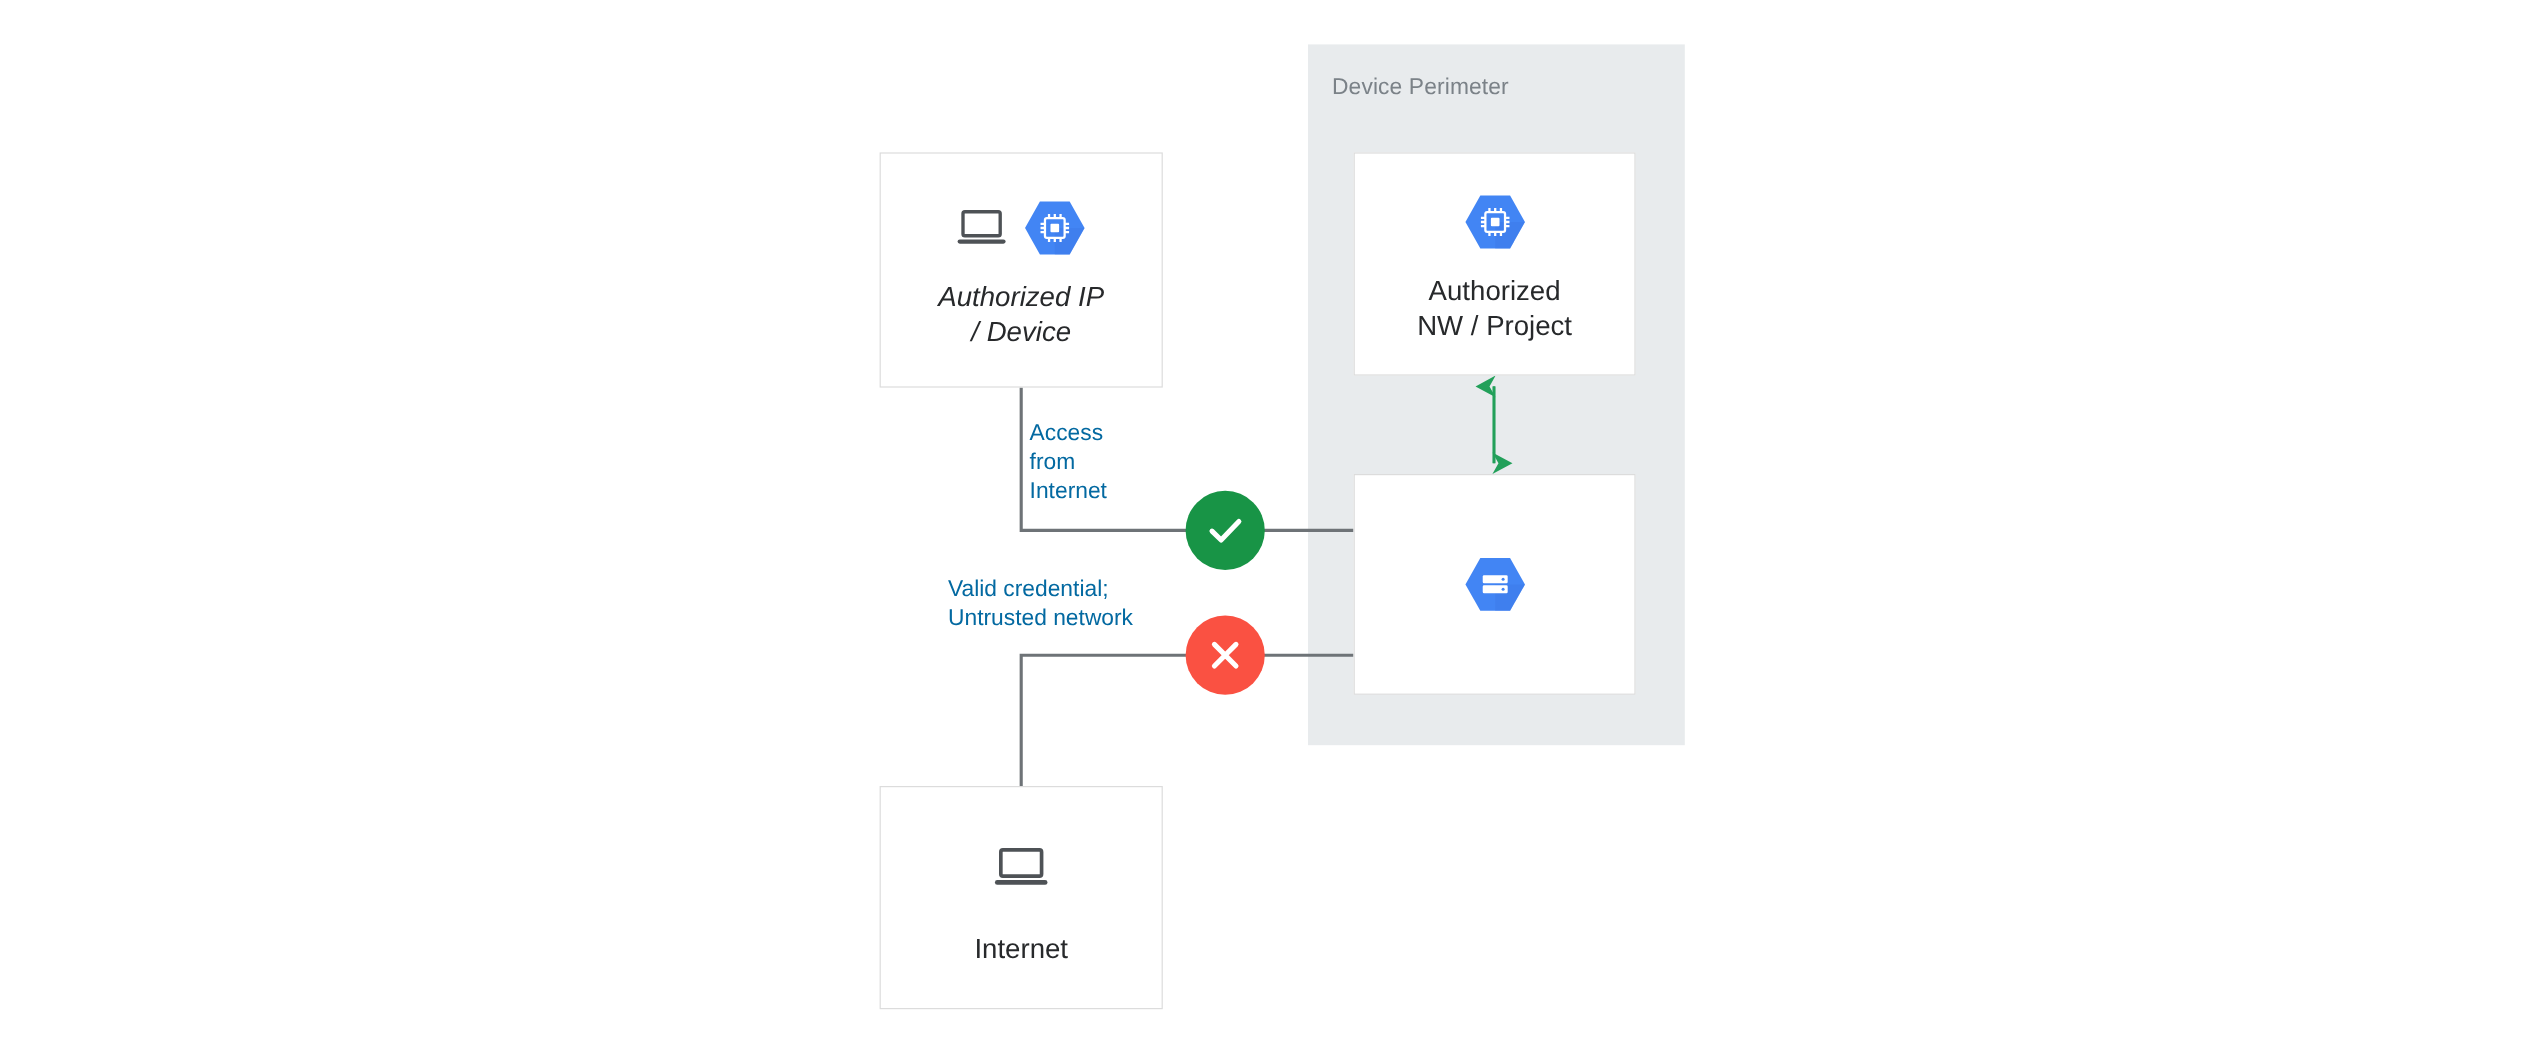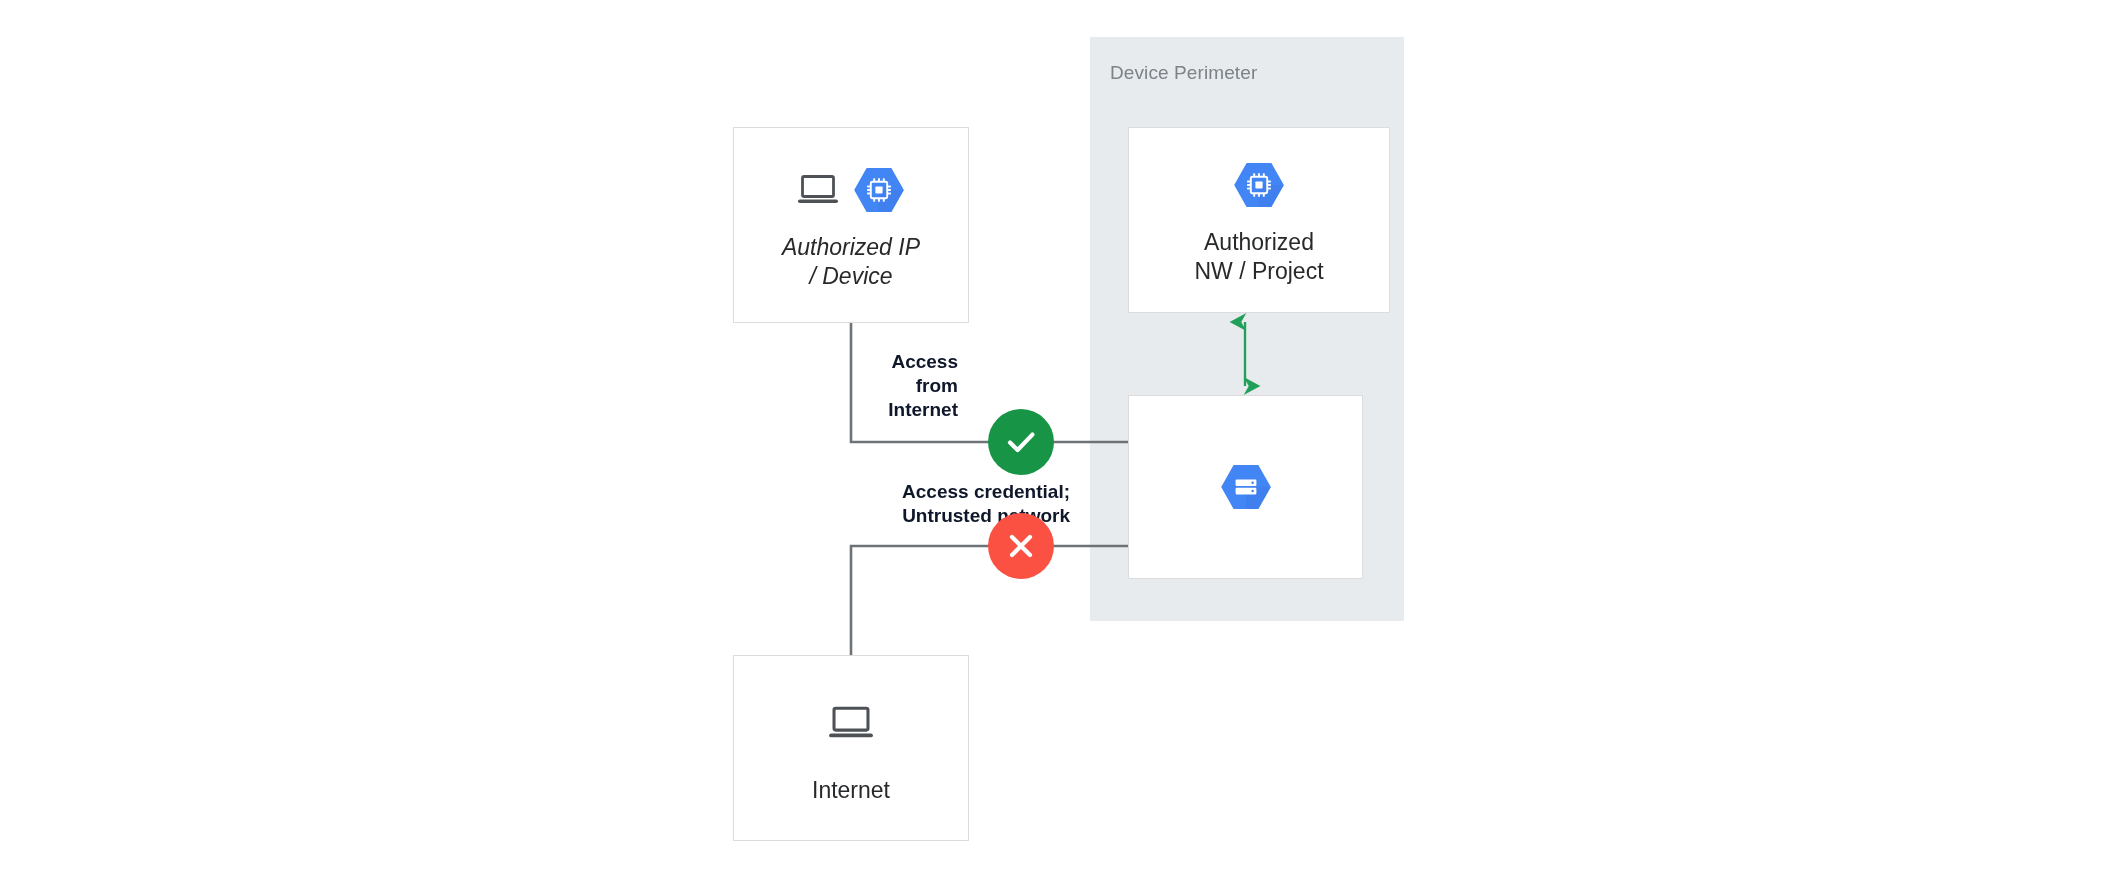--- a/index.html
+++ b/index.html
@@ -62,21 +62,21 @@
   .node-label {
     margin-top: 12px;
     font-size: 23px;
     line-height: 29px;
     color: #27292b;
     text-align: center;
     white-space: pre-line;
   }
 
   #node-authorized-device { left: 733px; top: 127px;  width: 236px; height: 196px; font-style: italic; }
-  #node-authorized-nw     { left: 1128px; top: 127px; width: 262px; height: 186px; }
+  #node-authorized-nw     { left: 1128px; top: 127px; width: 235px; height: 186px; }
   #node-data-gcp          { left: 1128px; top: 395px; width: 235px; height: 184px; }
   #node-internet          { left: 733px;  top: 655px; width: 236px; height: 186px; }
 
   #node-internet .node-label { margin-top: 22px; }
 
   
   .icon-laptop  { width: 42px; height: 34px; display: block; }
   .icon-hexagon { width: 52px; height: 48px; display: block; }
   .icon-laptop-lg { width: 46px; height: 38px; display: block; }
 
@@ -87,24 +87,23 @@
     width: 2112px;
     height: 882px;
     pointer-events: none;
   }
 
   
   .edge-label {
     position: absolute;
     font-size: 19px;
     line-height: 24px;
-    color: #0f172a;
-    text-align: right;
+    color: #0369a1;
+    text-align: left;
     white-space: pre-line;
-    font-weight: bold;
   }
   #label-access-internet {
     left: 858px;
     top: 350px;
     width: 100px;
   }
   #label-valid-credential {
     left: 790px;
     top: 480px;
     width: 280px;
@@ -256,21 +255,21 @@
         </svg>
       </span>
     </div>
     <div class="node-label">Internet</div>
   </div>
 
   <div class="edge-label" id="label-access-internet">Access
 from
 Internet</div>
 
-  <div class="edge-label" id="label-valid-credential">Access credential;
+  <div class="edge-label" id="label-valid-credential">Valid credential;
 Untrusted network</div>
 
   <div class="badge" id="badge-allow">
     <span>
       <svg viewBox="0 0 38 38" xmlns="http://www.w3.org/2000/svg">
         <path d="M 8 19.6 L 15.6 27 L 30.4 11.6" fill="none" stroke="#ffffff" stroke-width="4.2" stroke-linecap="round" stroke-linejoin="round"></path>
       </svg>
     </span>
   </div>
 

